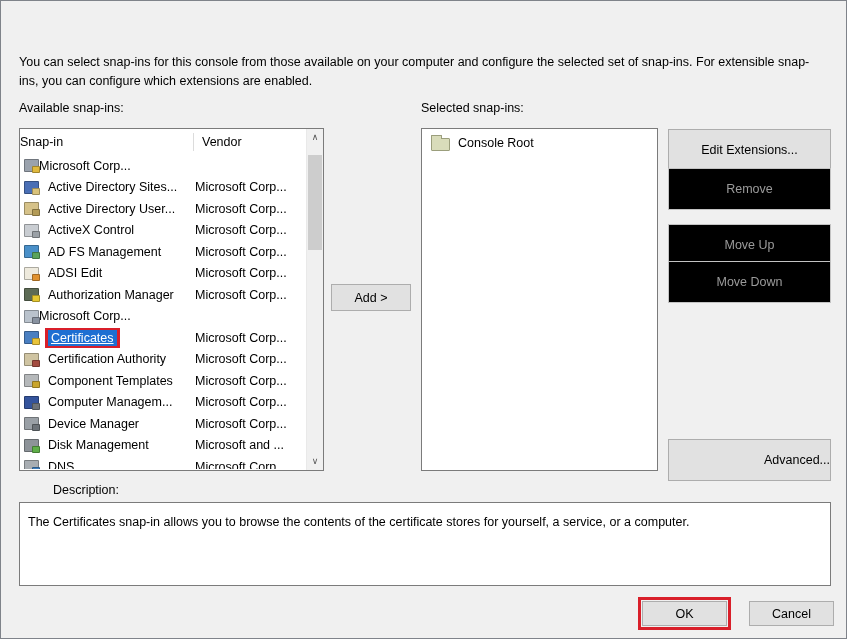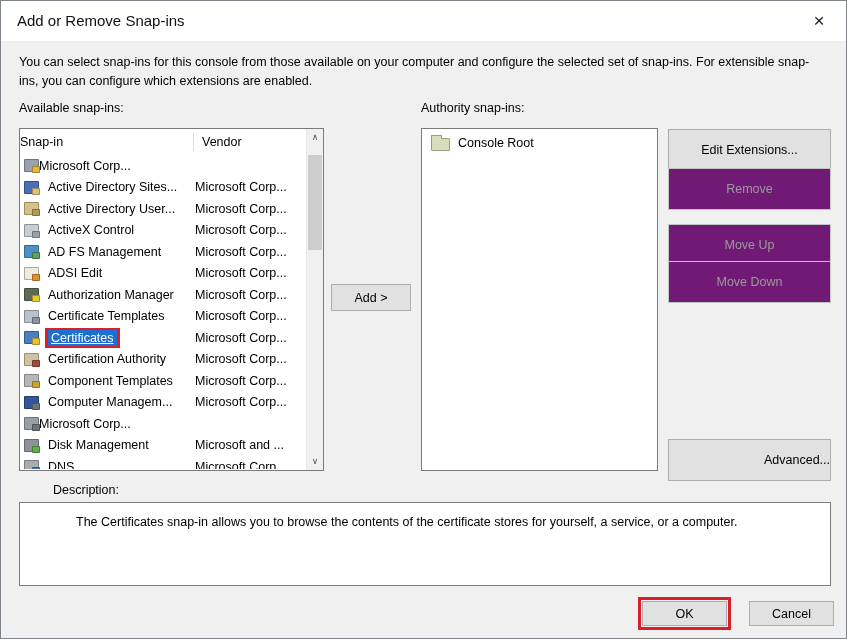--- a/index.html
+++ b/index.html
@@ -91,52 +91,48 @@
   .console-root-text { margin-left:8px; font-size:12.5px; }
 
   
   .btn {
     position:absolute; font-family:"Liberation Sans", sans-serif; font-size:12.5px;
     background:#e1e1e1; border:1px solid #adadad; color:#000; cursor:pointer;
   }
   .add-btn { left:330px; top:283px; width:80px; height:27px; }
   .side-btn { left:667px; width:163px; height:42px; }
   .sb0 { top:128px; } .sb1 { top:167px; } .sb2 { top:223px; } .sb3 { top:260px; } .sb4 { top:438px;text-align:right; }
-  .side-btn.disabled { background:#701a75; border-color:#c3c3c3; color:#9b9b9b; cursor:default; }
+  .side-btn.disabled { background:#000000; border-color:#c3c3c3; color:#9b9b9b; cursor:default; }
 
   
   .desc-box {
     position:absolute; left:18px; top:501px; width:812px; height:84px;
-    background:#fff; border:1px solid #7b7b7b;padding-left:48px;
+    background:#fff; border:1px solid #7b7b7b;
   }
   .desc-text { padding:11px 8px 0 8px; font-size:12.5px; line-height:16px; }
 
   
   .ok-annot {
     position:absolute; left:637px; top:596px; border:3px solid var(--red,#d91f2a); padding:1px;
   }
   .ok-btn { position:relative; display:block; width:85px; height:25px;
     font-family:"Liberation Sans", sans-serif; font-size:12.5px;
     background:#e1e1e1; border:1px solid #adadad; cursor:pointer; }
   .cancel-btn { left:748px; top:600px; width:85px; height:25px; }
 </style>
 </head>
 <body>
 
 <div class="dialog">
 
-  <div class="titlebar">
-    <div class="title-text">Add or Remove Snap-ins</div>
-    <div class="close-btn">×</div>
-  </div>
 
   <div class="intro">You can select snap-ins for this console from those available on your computer and configure the selected set of snap-ins. For extensible snap-ins, you can configure which extensions are enabled.</div>
 
   <div class="panel-label lbl-available">Available snap-ins:</div>
-  <div class="panel-label lbl-selected">Authority snap-ins:</div>
+  <div class="panel-label lbl-selected">Selected snap-ins:</div>
 
   <div class="listbox lv-available">
     <div class="lv-header">
       <div class="hdr-snapin">Snap-in</div>
       <div class="hdr-vendor">Vendor</div>
     </div>
     <div class="lv-rows">
         <div class="lv-row">
           <span class="mini-icon" style="background: rgb(154, 162, 173);">
             <span class="mini-accent" style="background: rgb(224, 185, 62);"></span>
@@ -194,23 +190,20 @@
           </span>
           <span class="name-col">
             <span class="nm">Authorization Manager</span>
           </span>
           <span class="vendor-col">Microsoft Corp...</span>
         </div>
         <div class="lv-row">
           <span class="mini-icon" style="background: rgb(185, 194, 204);">
             <span class="mini-accent" style="background: rgb(136, 146, 160);"></span>
           </span>
-          <span class="name-col">
-            <span class="nm">Certificate Templates</span>
-          </span>
           <span class="vendor-col">Microsoft Corp...</span>
         </div>
         <div class="lv-row sel">
           <span class="mini-icon" style="background: rgb(74, 127, 193);">
             <span class="mini-accent" style="background: rgb(232, 195, 58);"></span>
           </span>
           <span class="name-col">
             <span class="annot"><span class="nm">Certificates</span></span>
           </span>
           <span class="vendor-col">Microsoft Corp...</span>
@@ -238,20 +231,23 @@
             <span class="mini-accent" style="background: rgb(109, 115, 121);"></span>
           </span>
           <span class="name-col">
             <span class="nm">Computer Managem...</span>
           </span>
           <span class="vendor-col">Microsoft Corp...</span>
         </div>
         <div class="lv-row">
           <span class="mini-icon" style="background: rgb(154, 160, 166);">
             <span class="mini-accent" style="background: rgb(109, 115, 121);"></span>
+          </span>
+          <span class="name-col">
+            <span class="nm">Device Manager</span>
           </span>
           <span class="vendor-col">Microsoft Corp...</span>
         </div>
         <div class="lv-row">
           <span class="mini-icon" style="background: rgb(141, 147, 153);">
             <span class="mini-accent" style="background: rgb(95, 174, 73);"></span>
           </span>
           <span class="name-col">
             <span class="nm">Disk Management</span>
           </span>

